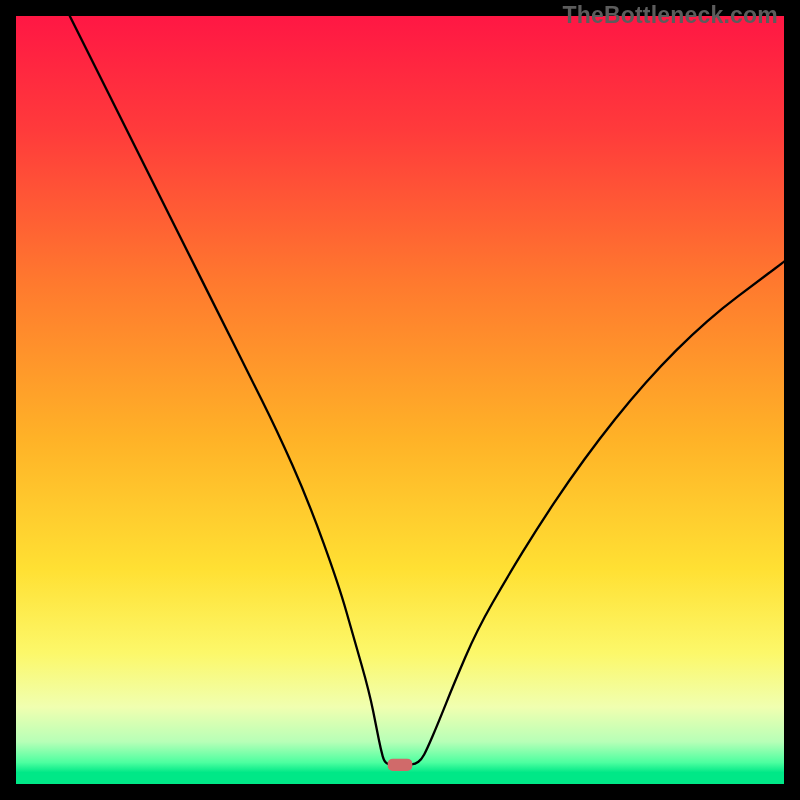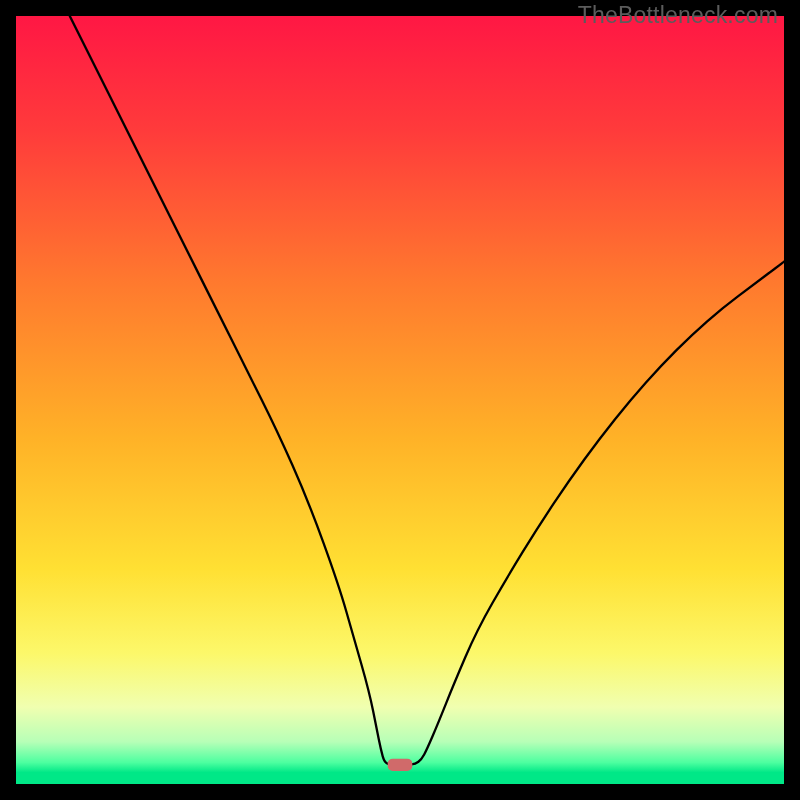--- a/index.html
+++ b/index.html
@@ -25,21 +25,21 @@
     top: 0;
     width: 768px;
     height: 768px;
   }
   .watermark {
     position: absolute;
     top: 2px;
     right: 22px;
     color: #5c5c5c;
     font-size: 23px;
-    font-weight: 400;
+    font-weight: 700;
     letter-spacing: 0.2px;
     user-select: none;
   }
 </style>
 </head>
 <body>
 
 <div class="frame">
   <svg class="plot" viewBox="0 0 768 768" preserveAspectRatio="none">
     <defs>

